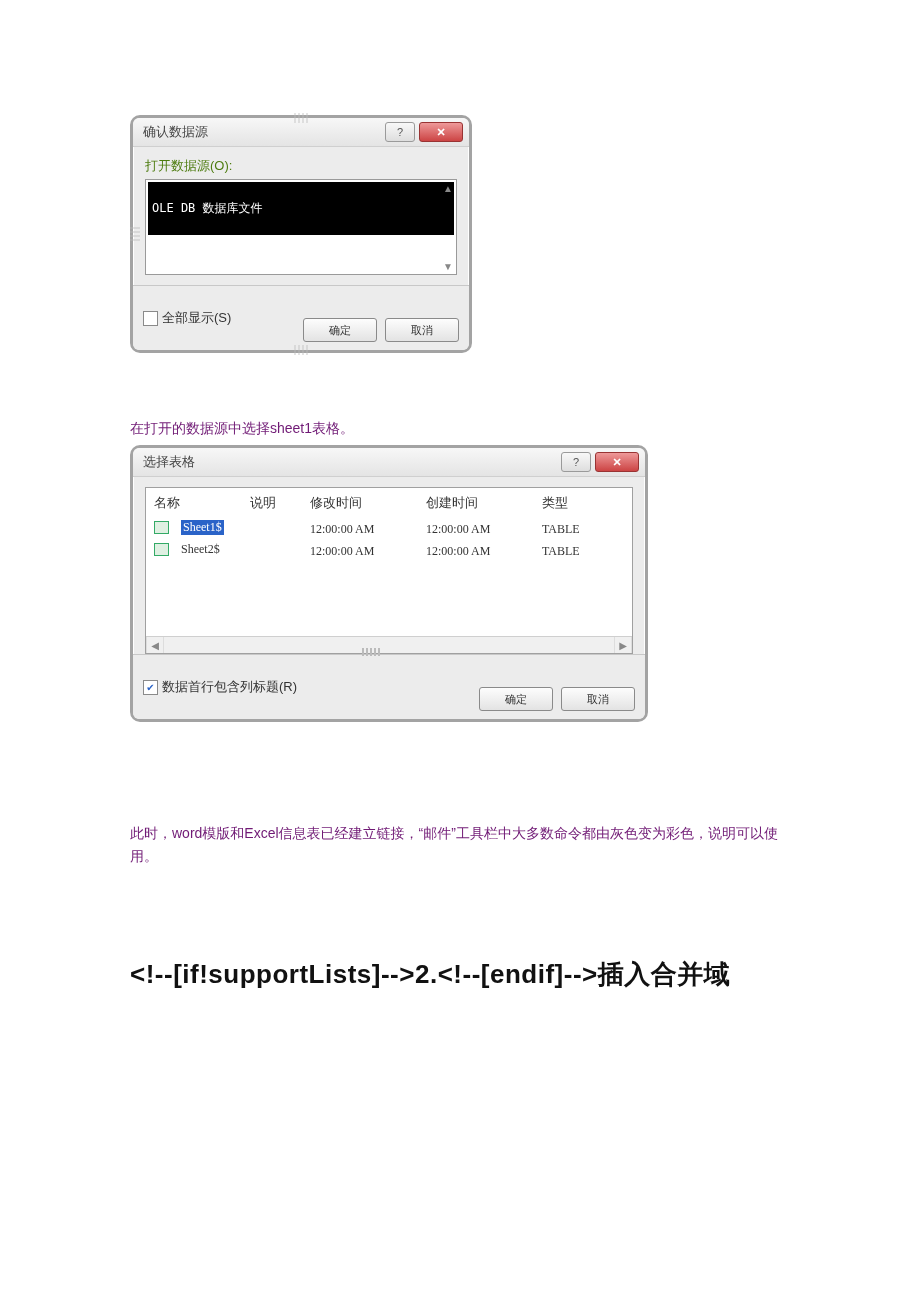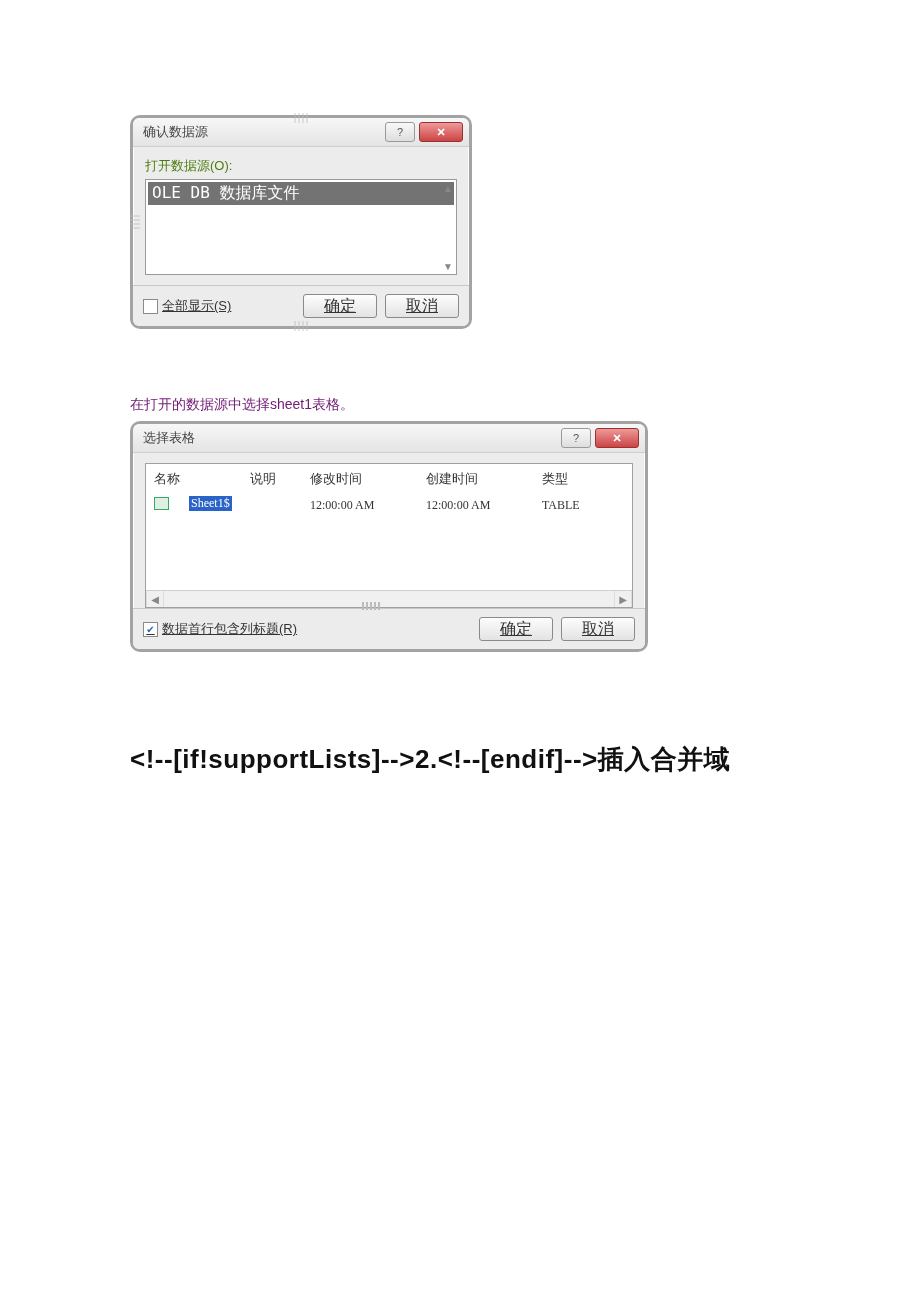--- a/index.html
+++ b/index.html
@@ -67,24 +67,24 @@
   }
   .listbox {
     border: 1px solid #9a9a9a;
     background: #ffffff;
     height: 96px;
     position: relative;
     padding: 2px;
     box-sizing: border-box;
   }
   .listbox .selected-item {
-    background: #737373;
+    background: #000000;
     color: #ffffff;
-    font-size: 16px;
-    padding: 1px 4px;
+    font-size: 12px;
+    padding: 18px 4px;
     font-family: "SimSun", monospace;
   }
   .listbox .scroll-up, .listbox .scroll-down {
     position: absolute;
     right: 0;
     width: 16px;
     height: 16px;
     display: flex;
     align-items: center;
     justify-content: center;
@@ -94,21 +94,20 @@
   .listbox .scroll-up { top: 0; }
   .listbox .scroll-down { bottom: 0; }
   .dialog-footer {
     display: flex;
     align-items: center;
     border-top: 1px solid #c8c8c8;
     padding: 8px 10px;
     background: #ececec;
     border-bottom-left-radius: 6px;
     border-bottom-right-radius: 6px;
-    text-decoration: underline;
   }
   .chk-wrap {
     display: flex;
     align-items: center;
     gap: 4px;
     font-size: 13px;
     color: #333;
   }
   .chk {
     width: 13px;
@@ -121,26 +120,27 @@
     font-size: 10px;
     color: #2a63c8;
   }
   .spacer { flex: 1; }
   .win7-btn {
     min-width: 72px;
     height: 22px;
     border: 1px solid #8a8a8a;
     border-radius: 3px;
     background: linear-gradient(#fdfdfd, #e3e3e3);
-    font-size: 16px;
+    font-size: 11px;
     color: #333;
     display: inline-flex;
     align-items: center;
     justify-content: center;
     margin-left: 8px;
+    margin-top: 24px;
   }
   .grips {
     position: absolute;
     width: 14px; height: 10px;
     background: repeating-linear-gradient(90deg,#bbb 0 2px,transparent 2px 4px);
     opacity:.4;
   }
   .grip-top { top:-5px; left:50%; transform:translateX(-50%);}
   .grip-bottom { bottom:-5px; left:50%; transform:translateX(-50%);}
   .grip-left { left:-5px; top:50%; transform:translateY(-50%) rotate(90deg);}
@@ -167,21 +167,21 @@
     font-weight: normal;
     padding: 6px 8px 6px 8px;
     background: #ffffff;
     font-size: 13px;
   }
   .tbl td {
     padding: 2px 8px;
     white-space: nowrap;
   }
   .row-icon {
-    display:inline-flex; align-items:center; gap:20px;
+    display:inline-flex; align-items:center; gap:12px;
   }
   .sheet-icon {
     width:13px; height:11px; border:1px solid #3a6; background:#dff0e2;
     display:inline-block;
   }
   .sel-row td .sheet-name {
     background:#2a63c8; color:#fff; padding:0 2px;
   }
   .hscroll {
     display:flex; align-items:center; border-top:1px solid #cfcfcf;
@@ -277,20 +277,30 @@
               <td><span class="row-icon">
                     <span class="sheet-icon"></span>
                     <span class="sheet-name">Sheet1$</span>
                   </span></td>
               <td></td>
               <td>12:00:00 AM</td>
               <td>12:00:00 AM</td>
               <td>TABLE</td>
             </tr>
             <tr>
+              <td><span class="row-icon">
+                    <span class="sheet-icon"></span>
+                    <span>Sheet2$</span>
+                  </span></td>
+              <td></td>
+              <td>12:00:00 AM</td>
+              <td>12:00:00 AM</td>
+              <td>TABLE</td>
+            </tr>
+            <tr>
                 <td colspan="5" style="height:70px"></td>
               </tr>
           </tbody>
         </table>
         <div class="hscroll">
           <div class="arrow">◀</div>
           <div class="track">
               <div class="thumb-mark"></div>
             </div>
           <div class="arrow">▶</div>
@@ -301,17 +311,18 @@
       <label class="chk-wrap">
         <span class="chk">✔</span>
         <span>数据首行包含列标题(R)</span>
       </label>
       <span class="spacer"></span>
       <div class="win7-btn">确定</div>
       <div class="win7-btn">取消</div>
     </div>
   </div>
 
+  <p class="para" style="margin-top:100px">此时，word模版和Excel信息表已经建立链接，“邮件”工具栏中大多数命令都由灰色变为彩色，说明可以使用。</p>
 
   <h2 class="section">&lt;!--[if!supportLists]--&gt;2.&lt;!--[endif]--&gt;插入合并域</h2>
 
 
 </div>
 
 </body></html>

